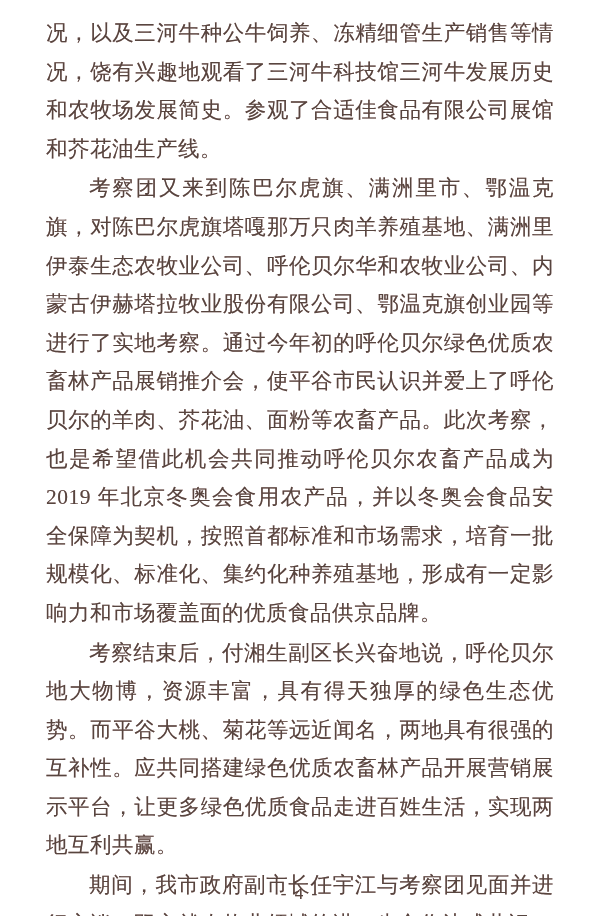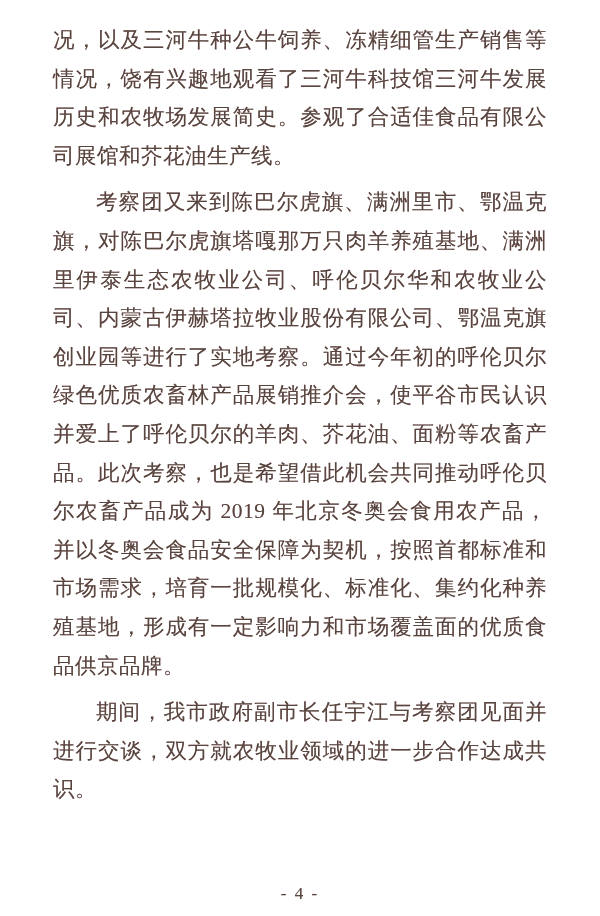--- a/index.html
+++ b/index.html
@@ -28,21 +28,21 @@
     color: #57453f;
     font-size: 21.5px;
     line-height: 38.6px;
     text-align: justify;
     text-justify: inter-character;
     letter-spacing: 0.5px;
     
     text-shadow: 0 0 0.6px rgba(150, 90, 90, 0.55);
   }
   .para {
-    margin: 8px;
+    margin: 1px;
     text-indent: 2em;
   }
   .para.no-indent {
     text-indent: 0;
   }
   .footer {
     position: absolute;
     left: 0;
     right: 0;
     top: 884px;
@@ -55,19 +55,20 @@
     text-shadow: 0 0 0.6px rgba(150, 90, 90, 0.55);
   }
 </style>
 </head>
 <body>
 
 <div class="page">
   <div class="body-text">
     <p class="para no-indent">况，以及三河牛种公牛饲养、冻精细管生产销售等情况，饶有兴趣地观看了三河牛科技馆三河牛发展历史和农牧场发展简史。参观了合适佳食品有限公司展馆和芥花油生产线。</p>
     <p class="para">考察团又来到陈巴尔虎旗、满洲里市、鄂温克旗，对陈巴尔虎旗塔嘎那万只肉羊养殖基地、满洲里伊泰生态农牧业公司、呼伦贝尔华和农牧业公司、内蒙古伊赫塔拉牧业股份有限公司、鄂温克旗创业园等进行了实地考察。通过今年初的呼伦贝尔绿色优质农畜林产品展销推介会，使平谷市民认识并爱上了呼伦贝尔的羊肉、芥花油、面粉等农畜产品。此次考察，也是希望借此机会共同推动呼伦贝尔农畜产品成为 2019 年北京冬奥会食用农产品，并以冬奥会食品安全保障为契机，按照首都标准和市场需求，培育一批规模化、标准化、集约化种养殖基地，形成有一定影响力和市场覆盖面的优质食品供京品牌。</p>
+    <p class="para">考察结束后，付湘生副区长兴奋地说，呼伦贝尔地大物博，资源丰富，具有得天独厚的绿色生态优势。而平谷大桃、菊花等远近闻名，两地具有很强的互补性。应共同搭建绿色优质农畜林产品开展营销展示平台，让更多绿色优质食品走进百姓生活，实现两地互利共赢。</p>
     <p class="para">期间，我市政府副市长任宇江与考察团见面并进行交谈，双方就农牧业领域的进一步合作达成共识。</p>
 
   </div>
   <div class="footer">
     <span class="page-num">- 4 -</span>
   </div>
 </div>
 
 </body></html>

